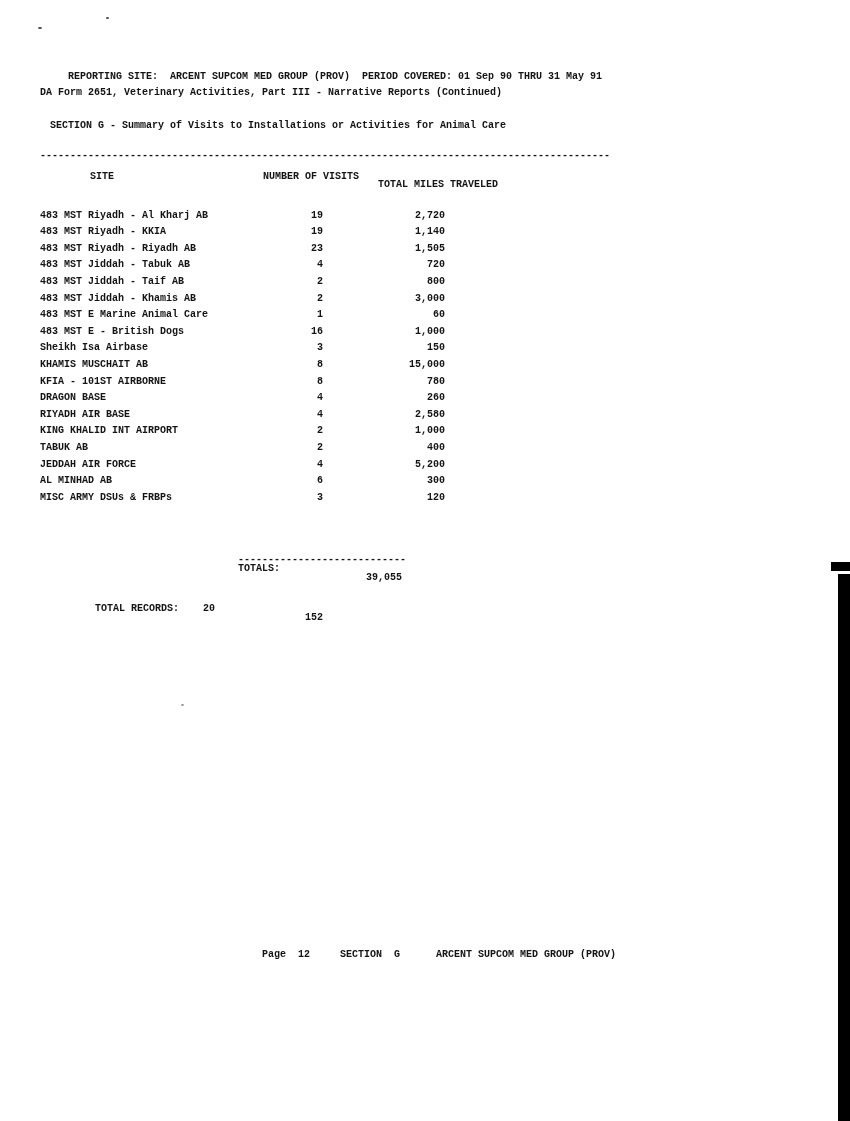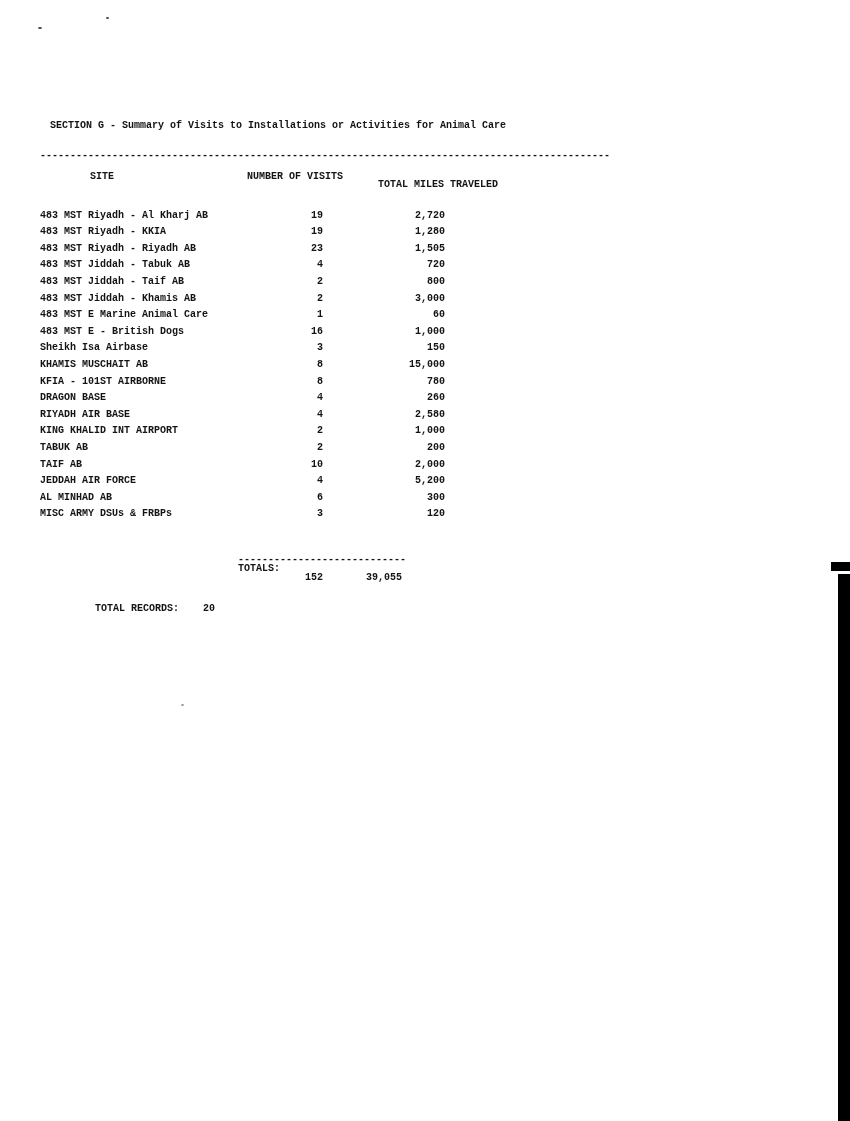--- a/index.html
+++ b/index.html
@@ -32,72 +32,74 @@
   .trow {
     display: flex;
     height: 16.6px;
     align-items: flex-end;
     white-space: pre;
   }
   .c-site   { display: inline-block; width: 238px; text-align: left; }
   .c-visits { display: inline-block; width: 45px;  text-align: right; }
   .c-miles  { display: inline-block; width: 122px; text-align: right; }
   
-  .r-visits { text-align: right; width: 45px; }
+  .r-visits { text-align: right; width: 45px; margin-top: 40px; }
   .r-miles  { text-align: center; width: 122px; }
   
   .artifact { position: absolute; background: #000; }
   .speck { position: absolute; background: #444; border-radius: 50%; }
 </style>
 </head>
 <body>
 
 <div class="page">
 
   <div class="speck" style="left:38px; top:27px; width:4px; height:2px;"></div>
   <div class="speck" style="left:106px; top:17px; width:3px; height:2px;"></div>
   <div class="speck" style="left:181px; top:704px; width:3px; height:2px; background:#9a9a9a;"></div>
 
+  <div class="abs" style="left:68px; top:70px;">REPORTING SITE:  ARCENT SUPCOM MED GROUP (PROV)  PERIOD COVERED: 01 Sep 90 THRU 31 May 91</div>
+  <div class="abs" style="left:40px; top:86px;">DA Form 2651, Veterinary Activities, Part III - Narrative Reports (Continued)</div>
 
   <div class="abs" style="left:50px; top:119px;">SECTION G - Summary of Visits to Installations or Activities for Animal Care</div>
 
   <div class="abs" style="left:40px; top:149px;">-----------------------------------------------------------------------------------------------</div>
 
   <div class="abs" style="left:90px; top:170px;">SITE</div>
-  <div class="abs" style="left:247px; top:170px;">NUMBER OF VISITS</div>
+  <div class="abs" style="left:263px; top:170px;">NUMBER OF VISITS</div>
   <div class="abs" style="left:378px; top:170px;margin-top:8px;">TOTAL MILES TRAVELED</div>
 
   <div class="tbody">
       <div class="trow"><span class="c-site">483 MST Riyadh - Al Kharj AB</span><span class="c-visits">19</span><span class="c-miles">2,720</span></div>
-      <div class="trow"><span class="c-site">483 MST Riyadh - KKIA</span><span class="c-visits">19</span><span class="c-miles">1,280</span></div>
+      <div class="trow"><span class="c-site">483 MST Riyadh - KKIA</span><span class="c-visits">19</span><span class="c-miles">1,140</span></div>
       <div class="trow"><span class="c-site">483 MST Riyadh - Riyadh AB</span><span class="c-visits">23</span><span class="c-miles">1,505</span></div>
       <div class="trow"><span class="c-site">483 MST Jiddah - Tabuk AB</span><span class="c-visits">4</span><span class="c-miles">720</span></div>
       <div class="trow"><span class="c-site">483 MST Jiddah - Taif AB</span><span class="c-visits">2</span><span class="c-miles">800</span></div>
       <div class="trow"><span class="c-site">483 MST Jiddah - Khamis AB</span><span class="c-visits">2</span><span class="c-miles">3,000</span></div>
       <div class="trow"><span class="c-site">483 MST E Marine Animal Care</span><span class="c-visits">1</span><span class="c-miles">60</span></div>
       <div class="trow"><span class="c-site">483 MST E - British Dogs</span><span class="c-visits">16</span><span class="c-miles">1,000</span></div>
       <div class="trow"><span class="c-site">Sheikh Isa Airbase</span><span class="c-visits">3</span><span class="c-miles">150</span></div>
       <div class="trow"><span class="c-site">KHAMIS MUSCHAIT AB</span><span class="c-visits">8</span><span class="c-miles">15,000</span></div>
       <div class="trow"><span class="c-site">KFIA - 101ST AIRBORNE</span><span class="c-visits">8</span><span class="c-miles">780</span></div>
       <div class="trow"><span class="c-site">DRAGON BASE</span><span class="c-visits">4</span><span class="c-miles">260</span></div>
       <div class="trow"><span class="c-site">RIYADH AIR BASE</span><span class="c-visits">4</span><span class="c-miles">2,580</span></div>
       <div class="trow"><span class="c-site">KING KHALID INT AIRPORT</span><span class="c-visits">2</span><span class="c-miles">1,000</span></div>
-      <div class="trow"><span class="c-site">TABUK AB</span><span class="c-visits">2</span><span class="c-miles">200</span></div>
-      <div class="trow"><span class="c-site">TAIF AB</span><span class="c-visits">10</span><span class="c-miles">2,000</span></div>
+      <div class="trow"><span class="c-site">TABUK AB</span><span class="c-visits">2</span><span class="c-miles">400</span></div>
       <div class="trow"><span class="c-site">JEDDAH AIR FORCE</span><span class="c-visits">4</span><span class="c-miles">5,200</span></div>
       <div class="trow"><span class="c-site">AL MINHAD AB</span><span class="c-visits">6</span><span class="c-miles">300</span></div>
       <div class="trow"><span class="c-site">MISC ARMY DSUs &amp; FRBPs</span><span class="c-visits">3</span><span class="c-miles">120</span></div>
     </div>
 
   <div class="abs" style="left:238px; top:553px;">----------------------------</div>
 
   <div class="abs" style="left:238px; top:562px;">TOTALS:</div>
   <div class="abs r-visits" style="left:278px; top:571px;">152</div>
   <div class="abs r-miles" style="left:323px; top:571px;">39,055</div>
 
   <div class="abs" style="left:95px; top:602px;">TOTAL RECORDS:</div>
   <div class="abs" style="left:203px; top:602px;">20</div>
 
+  <div class="abs" style="left:262px; top:948px;">Page  12     SECTION  G      ARCENT SUPCOM MED GROUP (PROV)</div>
 
   <div class="artifact" style="left:831px; top:562px; width:19px; height:9px;"></div>
   <div class="artifact" style="left:838px; top:574px; width:12px; height:547px;"></div>
 
 </div>
 
 </body></html>

